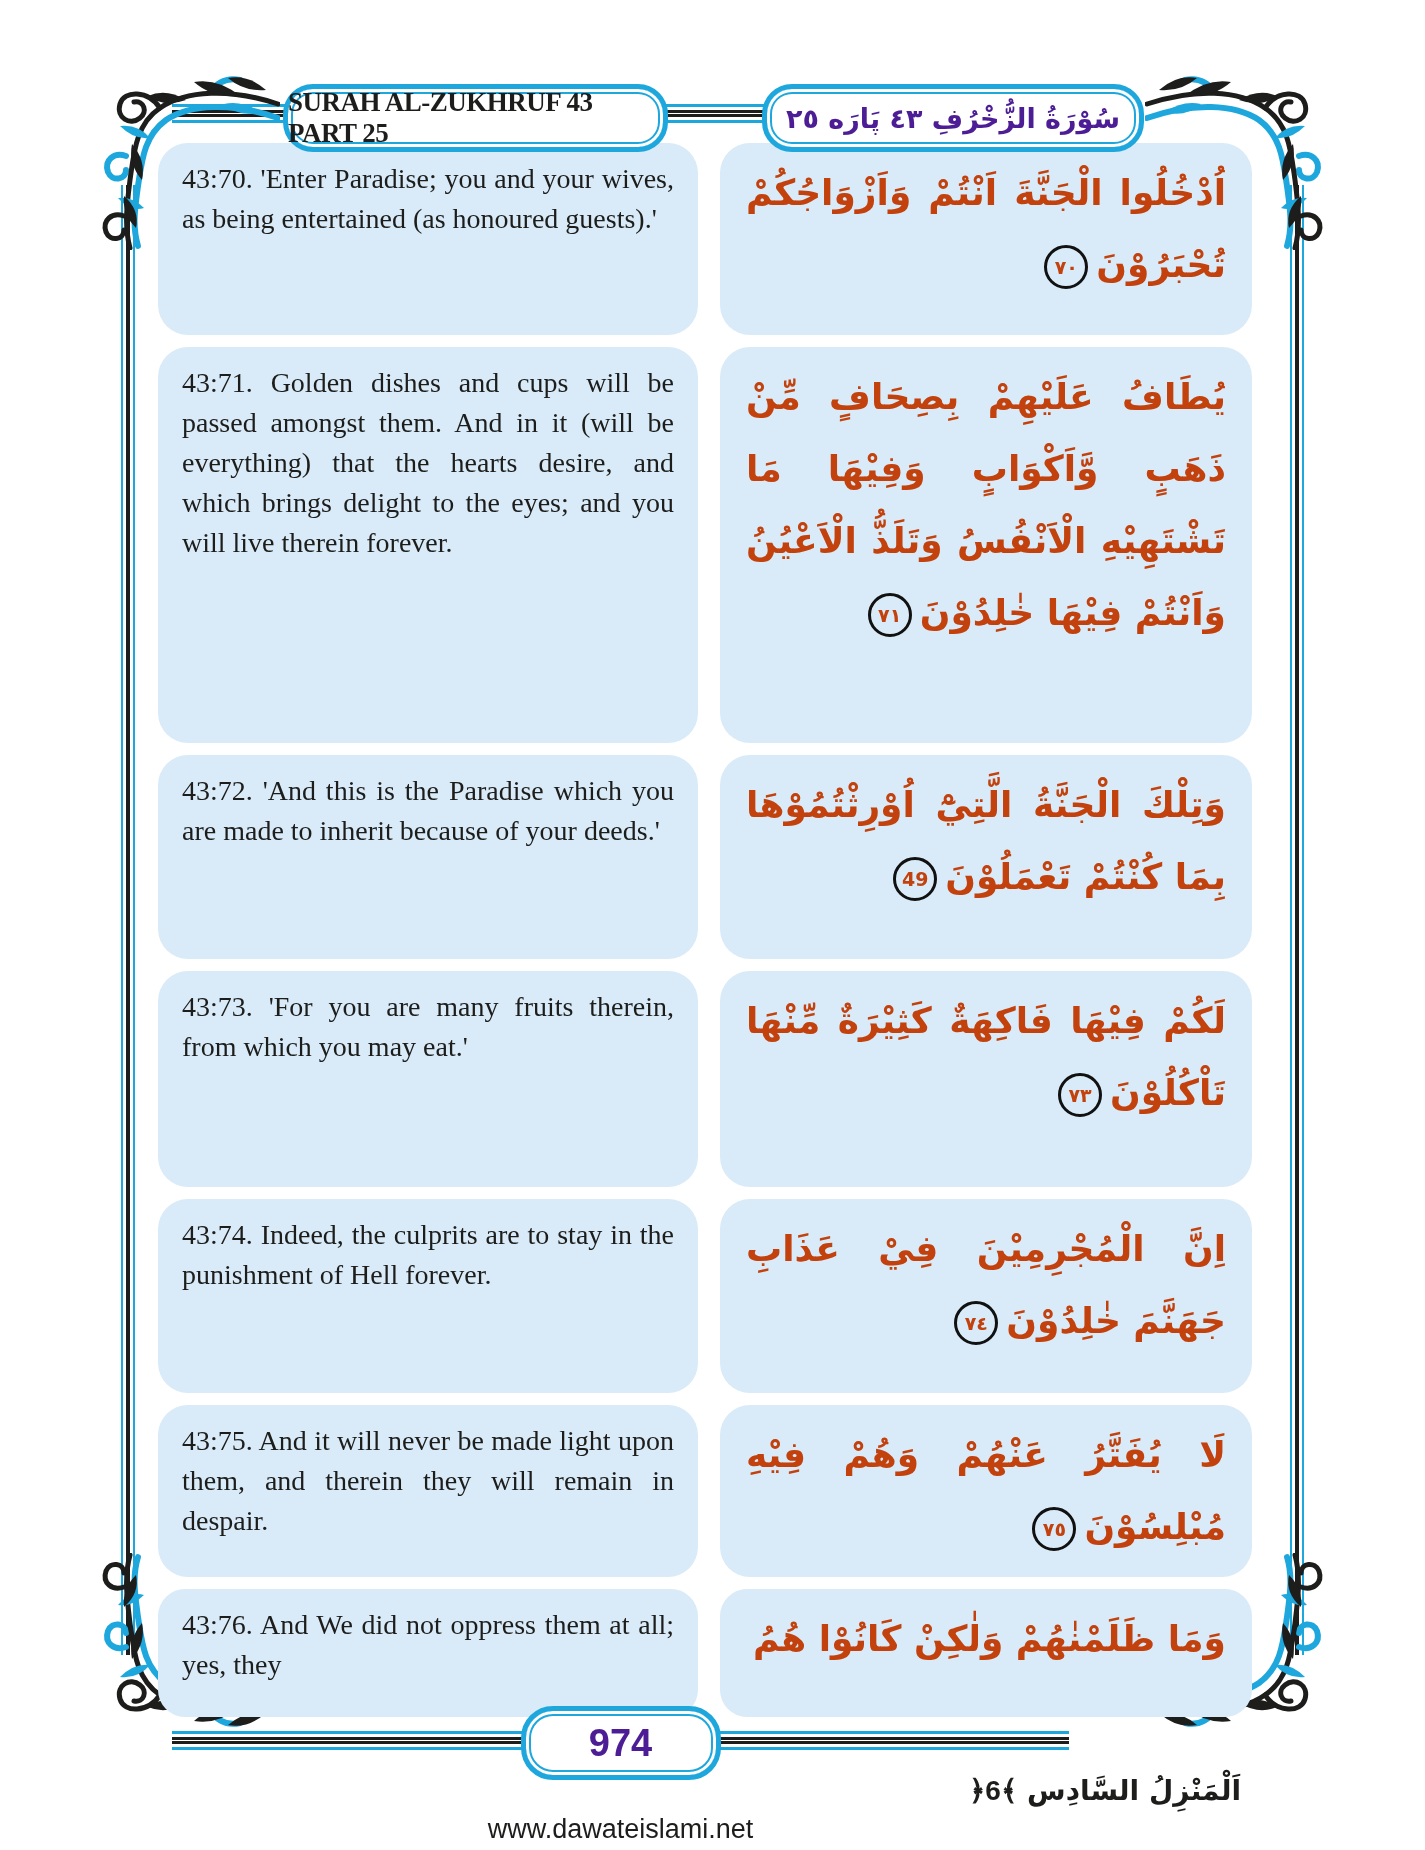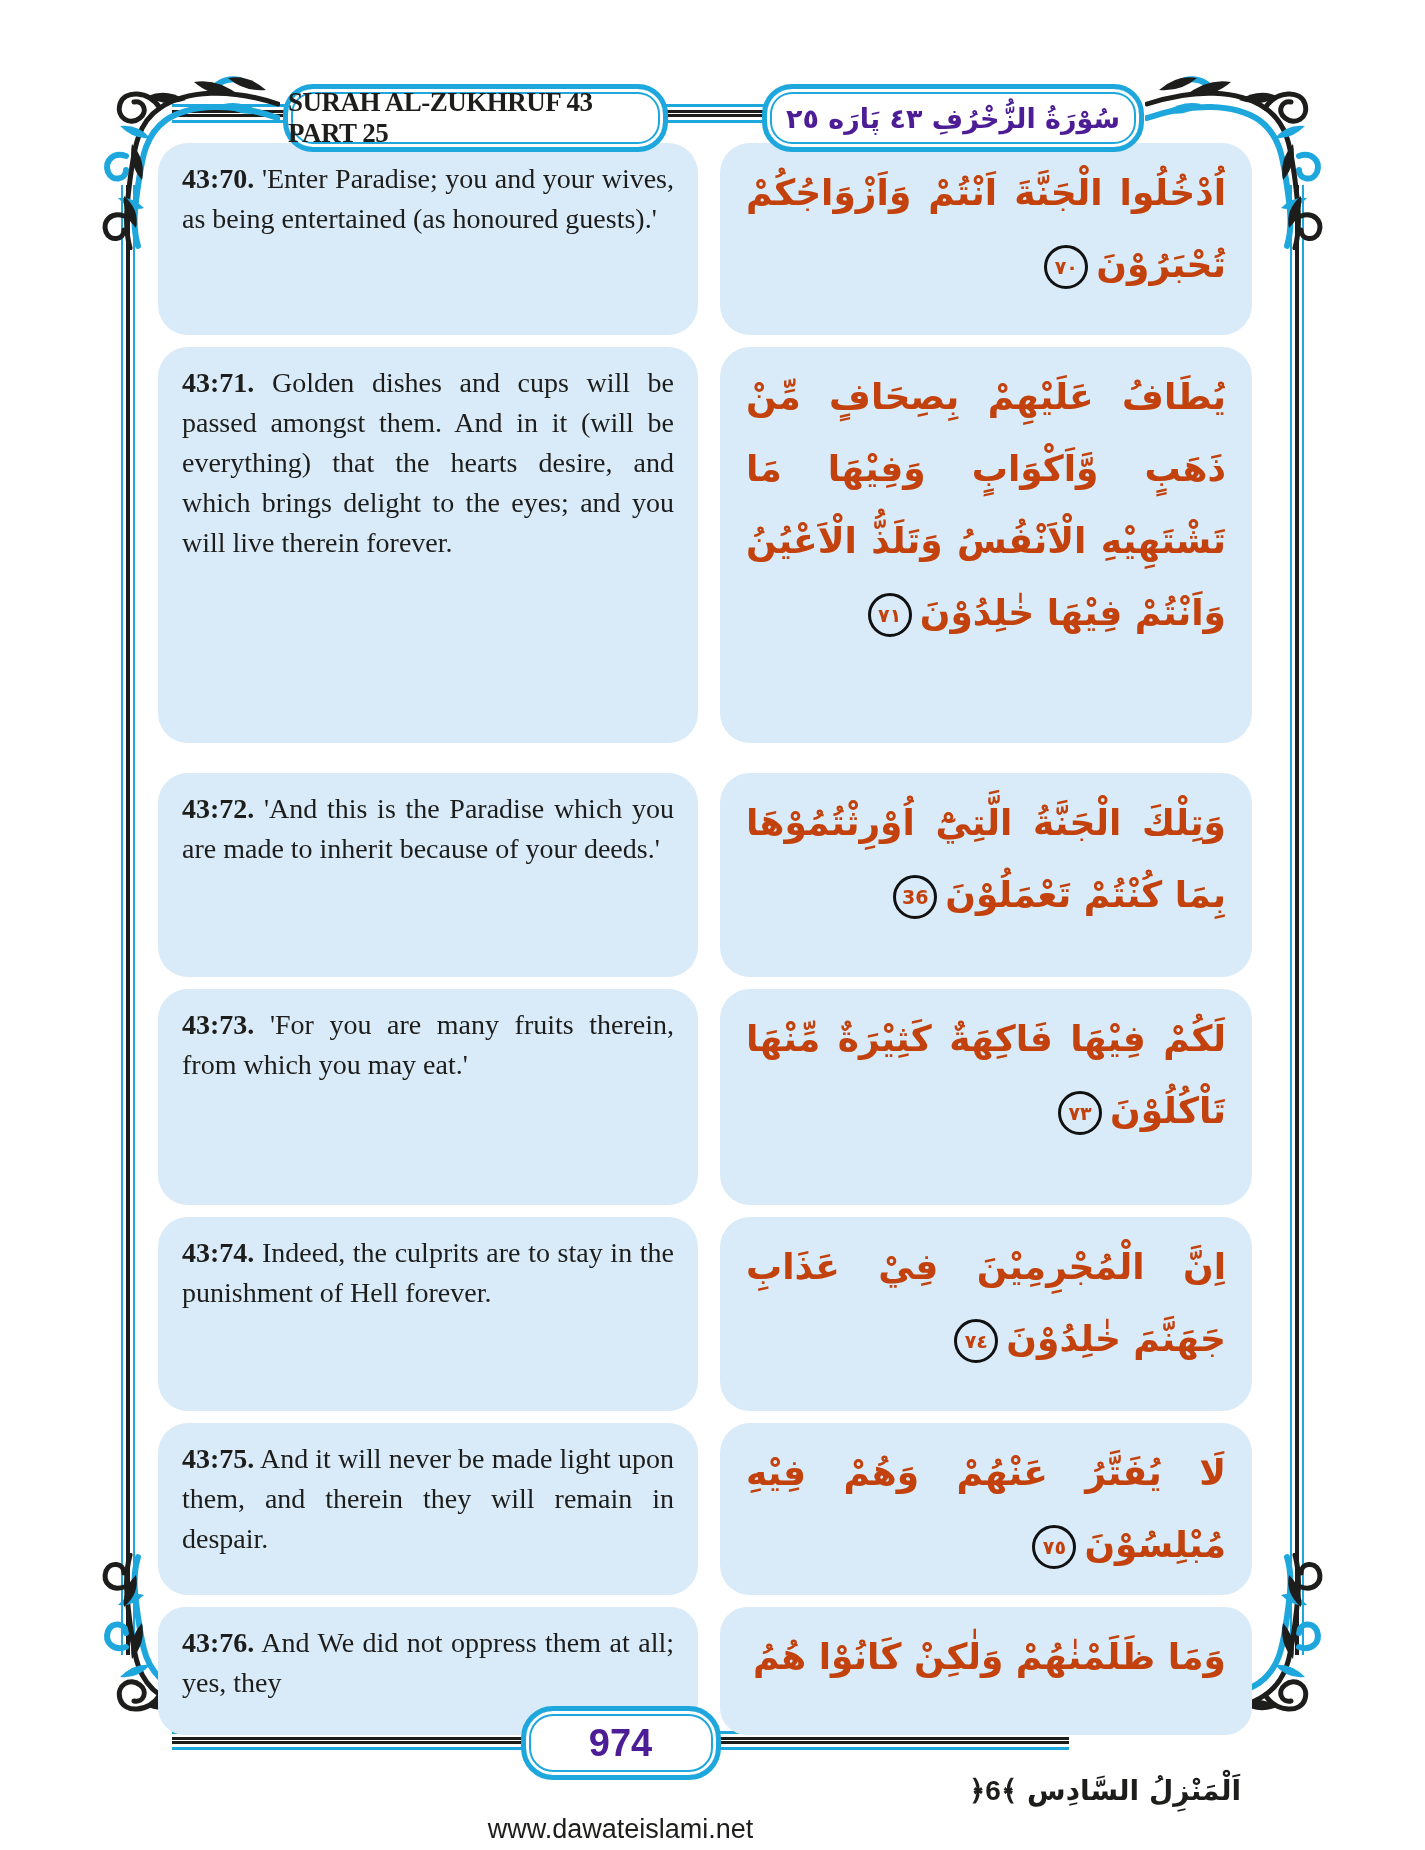--- a/index.html
+++ b/index.html
@@ -31,28 +31,28 @@
   .pill.title-right{left:762px;top:84px;width:372px;height:58px;
     font-family:"DejaVu Sans",sans-serif;font-weight:700;font-size:27px;color:#4c1d95;direction:rtl;}
 
   
   .content{position:absolute;left:158px;top:143px;width:1094px;display:flex;flex-direction:column;gap:12px;}
   .row{display:flex;gap:22px;}
   .panel{background:var(--panel);border-radius:30px;box-sizing:border-box;}
   .en-panel{width:540px;padding:16px 24px;}
   .ar-panel{flex:1;padding:14px 26px;}
   .en-text{margin:0;font-size:28px;line-height:1.43;color:#1d1d1b;text-align:justify;}
-  .en-text .ref{font-weight:700;}
+  .en-text .ref{font-weight:400;}
   .ar-text{margin:0;direction:rtl;text-align:justify;font-family:"DejaVu Sans",sans-serif;
     font-weight:700;font-size:36px;line-height:2.0;color:#c2410c;}
   .ayah-circle{display:inline-flex;align-items:center;justify-content:center;width:38px;height:38px;
     border:3px solid #111;border-radius:50%;font-size:19px;line-height:1;vertical-align:middle;margin:0 8px;}
   .row:nth-child(1)>.panel{min-height:192px;}
   .row:nth-child(2)>.panel{min-height:396px;}
-  .row:nth-child(3)>.panel{min-height:204px;margin-top:18px;}
+  .row:nth-child(3)>.panel{min-height:204px;}
   .row:nth-child(4)>.panel{min-height:216px;}
   .row:nth-child(5)>.panel{min-height:194px;}
   .row:nth-child(6)>.panel{min-height:156px;}
   .row:nth-child(7)>.panel{min-height:128px;border-radius:27px;}
 
   
   .page-pill{position:absolute;left:50%;transform:translateX(-50%);top:1706px;width:190px;height:64px;z-index:2;
     background:#fff;border:5px solid var(--blue);border-radius:32px;
     box-shadow:inset 0 0 0 3px #fff,inset 0 0 0 5px var(--blue);
     display:flex;align-items:center;justify-content:center;
@@ -135,21 +135,21 @@
       <div class="panel ar-panel">
         <p class="ar-text"><span>يُطَافُ عَلَيْهِمْ بِصِحَافٍ مِّنْ ذَهَبٍ وَّاَكْوَابٍ وَفِيْهَا مَا تَشْتَهِيْهِ الْاَنْفُسُ وَتَلَذُّ الْاَعْيُنُ وَاَنْتُمْ فِيْهَا خٰلِدُوْنَ</span><span class="ayah-circle">٧١</span></p>
       </div>
     </div>
 
     <div class="row">
       <div class="panel en-panel">
         <p class="en-text"><b class="ref">43:72.</b> <span>'And this is the Paradise which you are made to inherit because of your deeds.'</span></p>
       </div>
       <div class="panel ar-panel">
-        <p class="ar-text"><span>وَتِلْكَ الْجَنَّةُ الَّتِيْٓ اُوْرِثْتُمُوْهَا بِمَا كُنْتُمْ تَعْمَلُوْنَ</span><span class="ayah-circle">36</span></p>
+        <p class="ar-text"><span>وَتِلْكَ الْجَنَّةُ الَّتِيْٓ اُوْرِثْتُمُوْهَا بِمَا كُنْتُمْ تَعْمَلُوْنَ</span><span class="ayah-circle">49</span></p>
       </div>
     </div>
 
     <div class="row">
       <div class="panel en-panel">
         <p class="en-text"><b class="ref">43:73.</b> <span>'For you are many fruits therein, from which you may eat.'</span></p>
       </div>
       <div class="panel ar-panel">
         <p class="ar-text"><span>لَكُمْ فِيْهَا فَاكِهَةٌ كَثِيْرَةٌ مِّنْهَا تَاْكُلُوْنَ</span><span class="ayah-circle">٧٣</span></p>
       </div>

